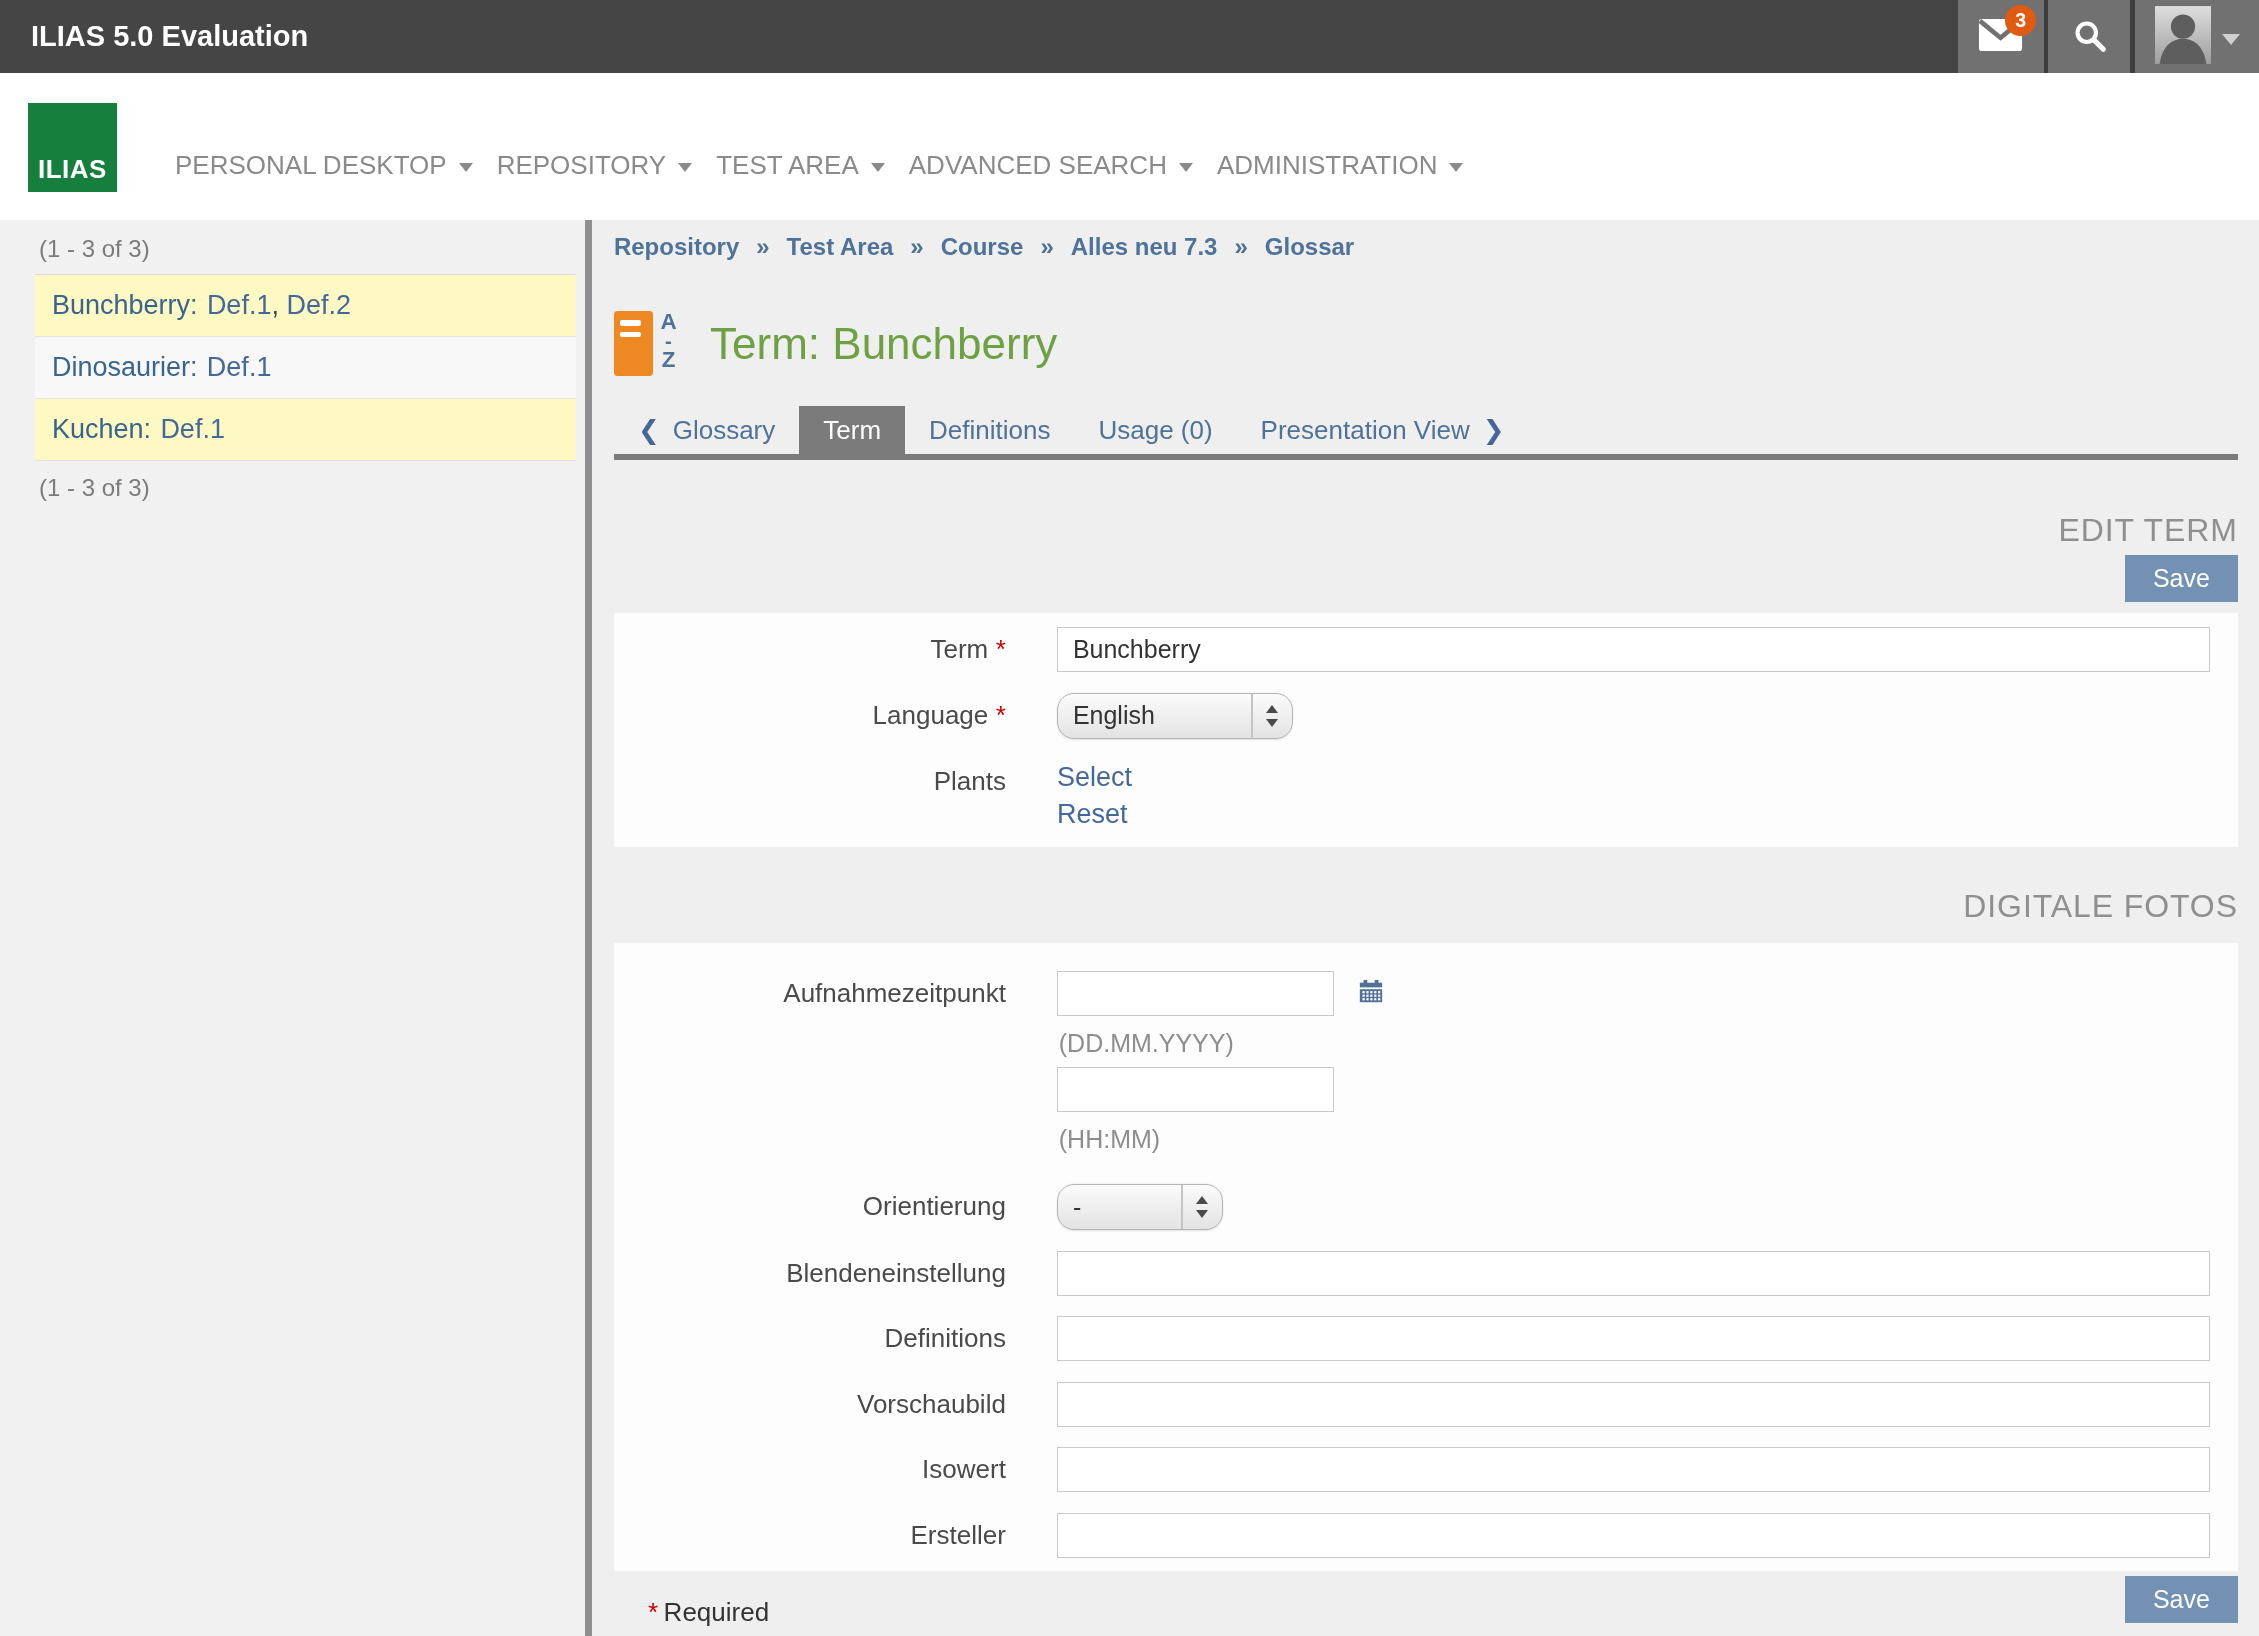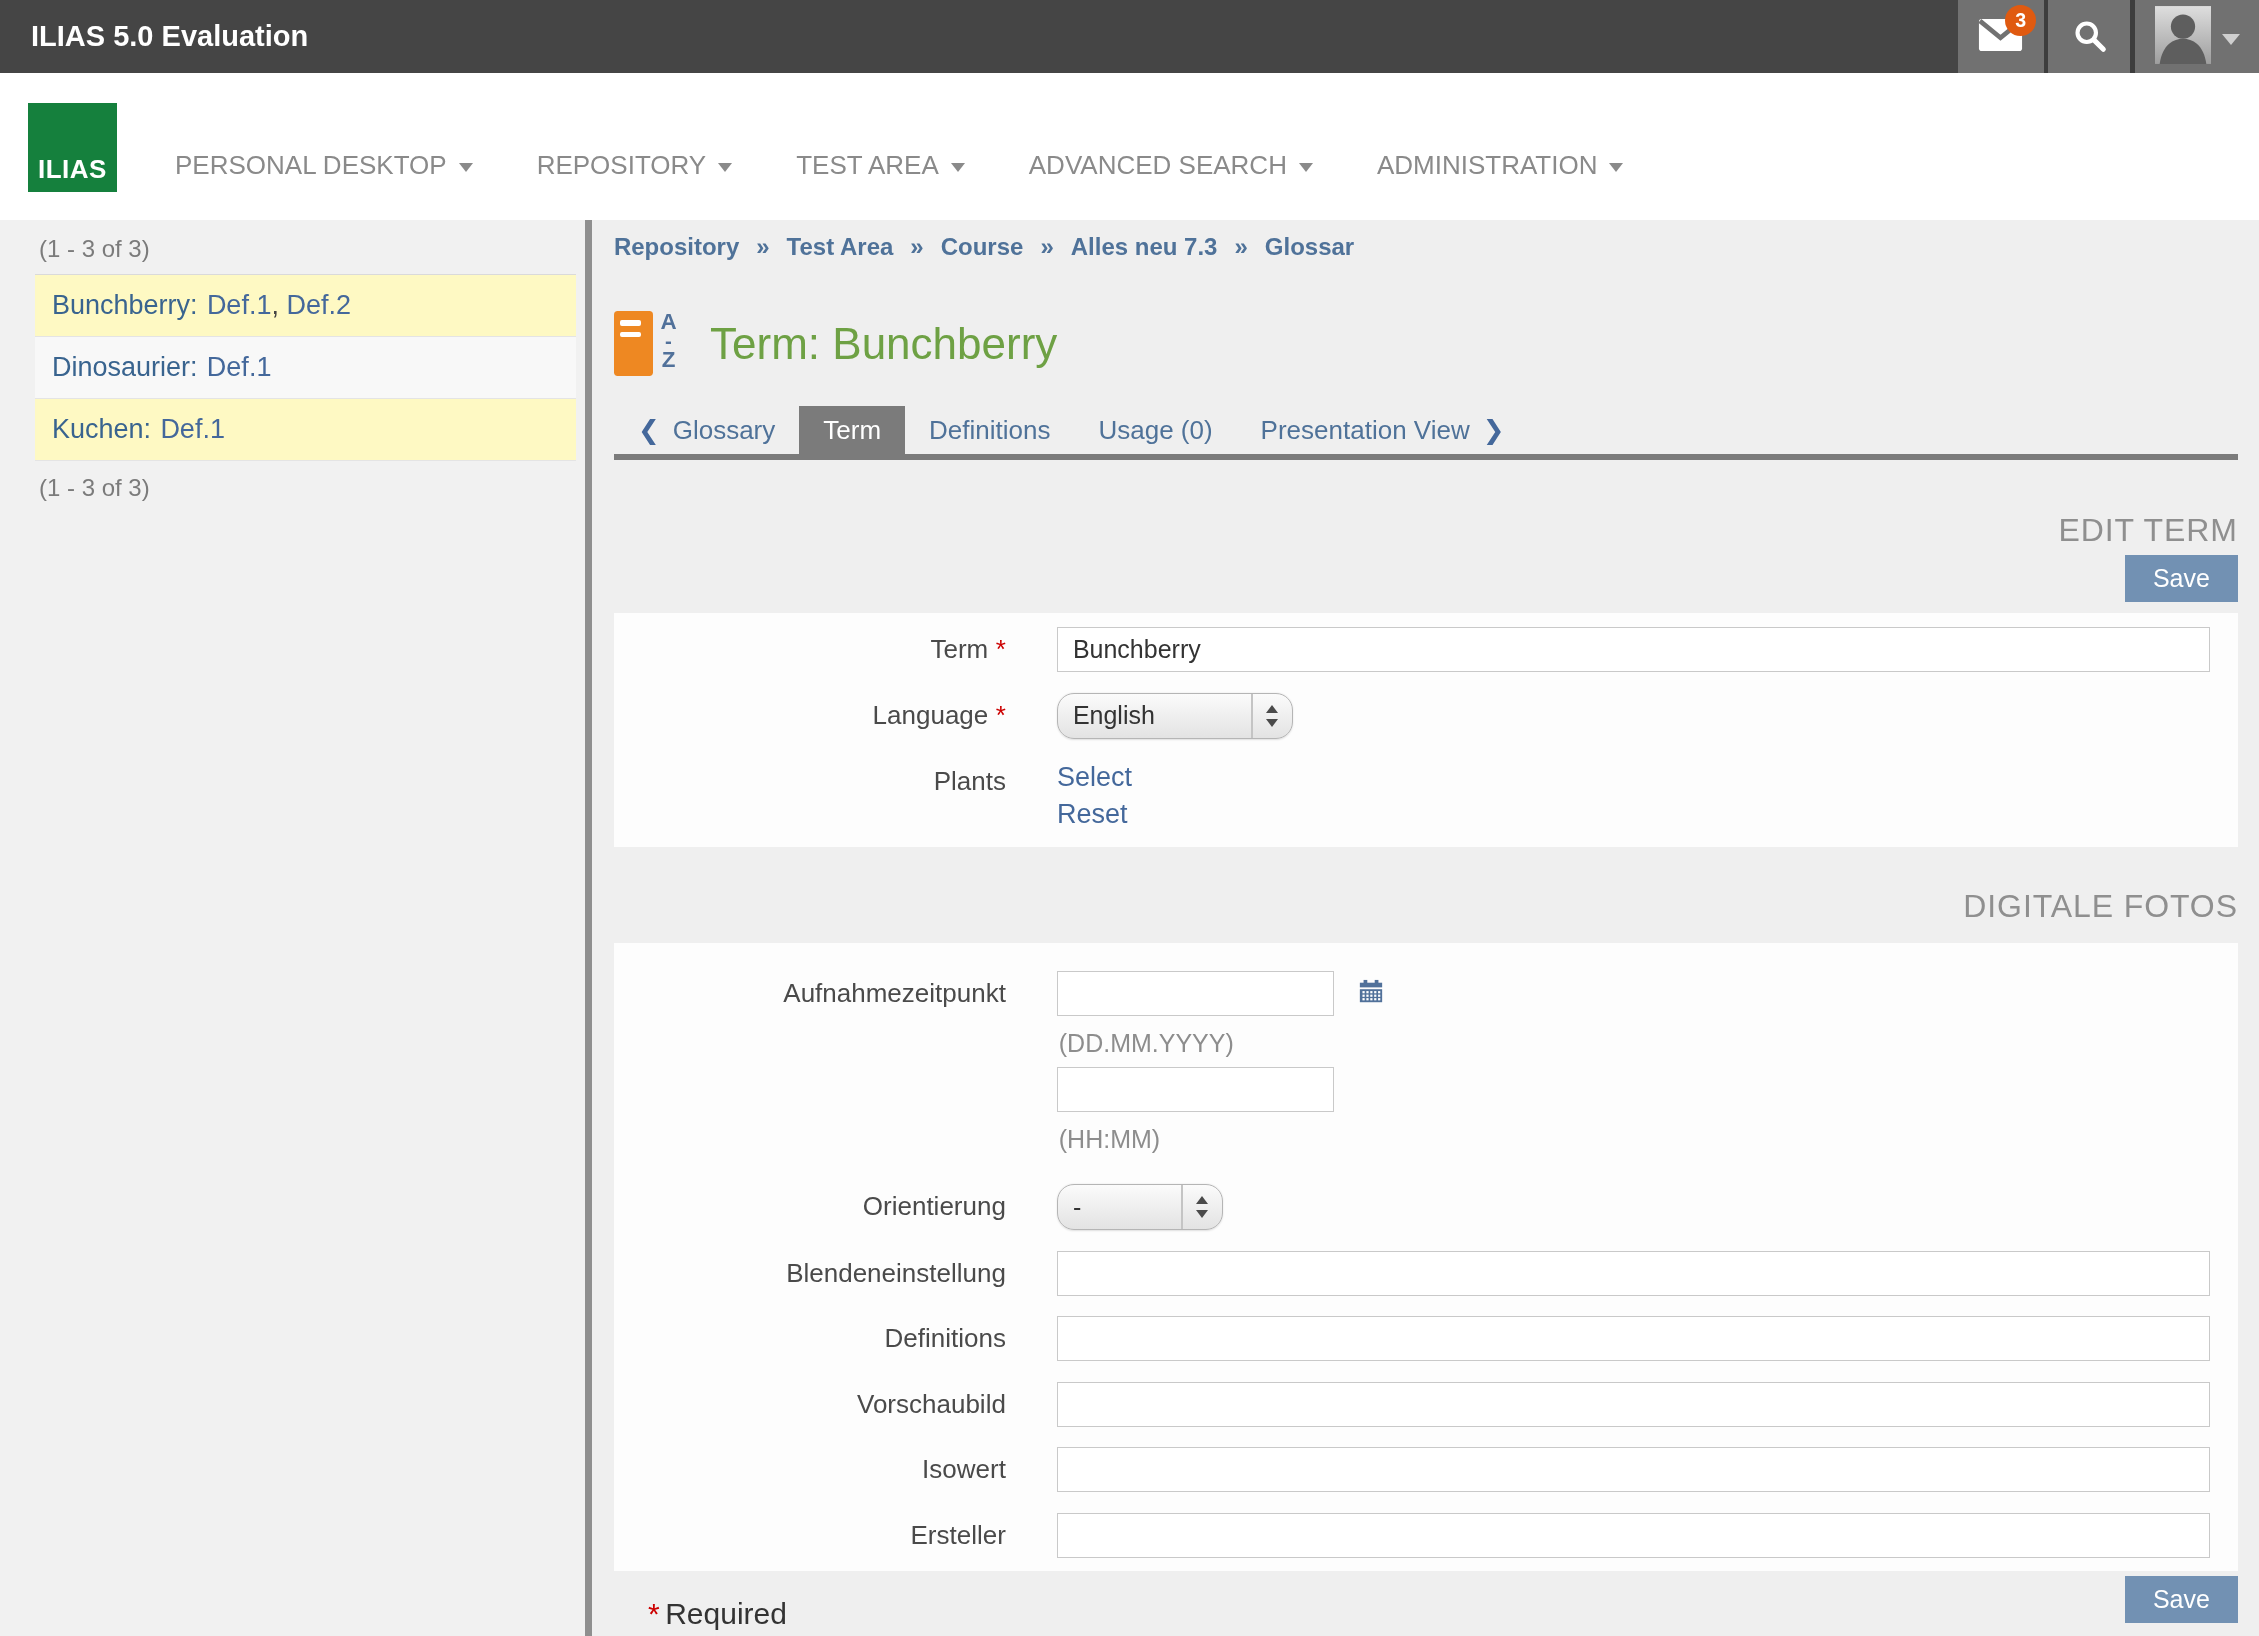--- a/index.html
+++ b/index.html
@@ -23,21 +23,21 @@
            display:flex; align-items:center; justify-content:center; }
   .search-cell { width:82px; }
   .profile-cell { width:125px; gap:11.2px; }
   .caret-down { width:0; height:0; border-left:9.3px solid transparent; border-right:9.3px solid transparent; border-top:11.2px solid #cfcfcf; margin-top:5.6px; }
 
   
   .navbar { height:147px; background:#fff; display:flex; align-items:flex-end; }
   .logo { width:89px; height:89px; background:#15803d; margin-left:28px; margin-bottom:28px;
           display:flex; align-items:flex-end; justify-content:center; cursor:pointer; }
   .logo-text { color:#fff; font-weight:bold; font-size:26px; padding-bottom:7.5px; letter-spacing:0.5px; }
-  .nav-items { display:flex; margin-left:58px; gap:64px; align-items:flex-start; margin-bottom:39px; }
+  .nav-items { display:flex; margin-left:58px; gap:24px; align-items:flex-start; margin-bottom:39px; }
   .nav-item { color:#8a8a8a; font-size:26px; display:flex; align-items:center; gap:12px; cursor:pointer; white-space:nowrap; }
   .nav-caret { width:0; height:0; border-left:7.5px solid transparent; border-right:7.5px solid transparent; border-top:9.3px solid #8a8a8a; margin-top:4.7px; }
 
   
   .content { display:flex; height:1417px; }
   .sidebar { width:585px; background:#f1f1f1; flex:0 0 585px; }
   .v-divider { width:6.5px; background:#8f8f8f; flex:0 0 6.5px; }
   .main { flex:1; background:#efefef; padding:0 22.4px; }
 
   
@@ -105,21 +105,21 @@
   .sel-arrows { width:39px; display:flex; flex-direction:column; align-items:center; gap:5.6px; }
   .tri-up { width:0; height:0; border-left:6.5px solid transparent; border-right:6.5px solid transparent; border-bottom:8.4px solid #4a4a4a; }
   .tri-down { width:0; height:0; border-left:6.5px solid transparent; border-right:6.5px solid transparent; border-top:8.4px solid #4a4a4a; }
 
   .links a { display:block; color:#44689b; font-size:27px; line-height:37px; }
 
   .cal-btn { cursor:pointer; display:flex; align-items:center; }
 
   
   .form-foot { display:flex; justify-content:space-between; align-items:flex-start; margin-top:5.6px; }
-  .req-note { font-size:30px; color:#333; margin-top:20.5px; margin-left:34px; }
+  .req-note { font-size:26px; color:#333; margin-top:20.5px; margin-left:34px; }
   .req-note .req { margin:0 5.6px 0 0; }
 </style>
 </head>
 <body>
 
 <div class="topbar">
   <div class="topbar-title">ILIAS 5.0 Evaluation</div>
   <div class="topbar-right">
     <div class="tb-cell mail-cell">
       <span>

